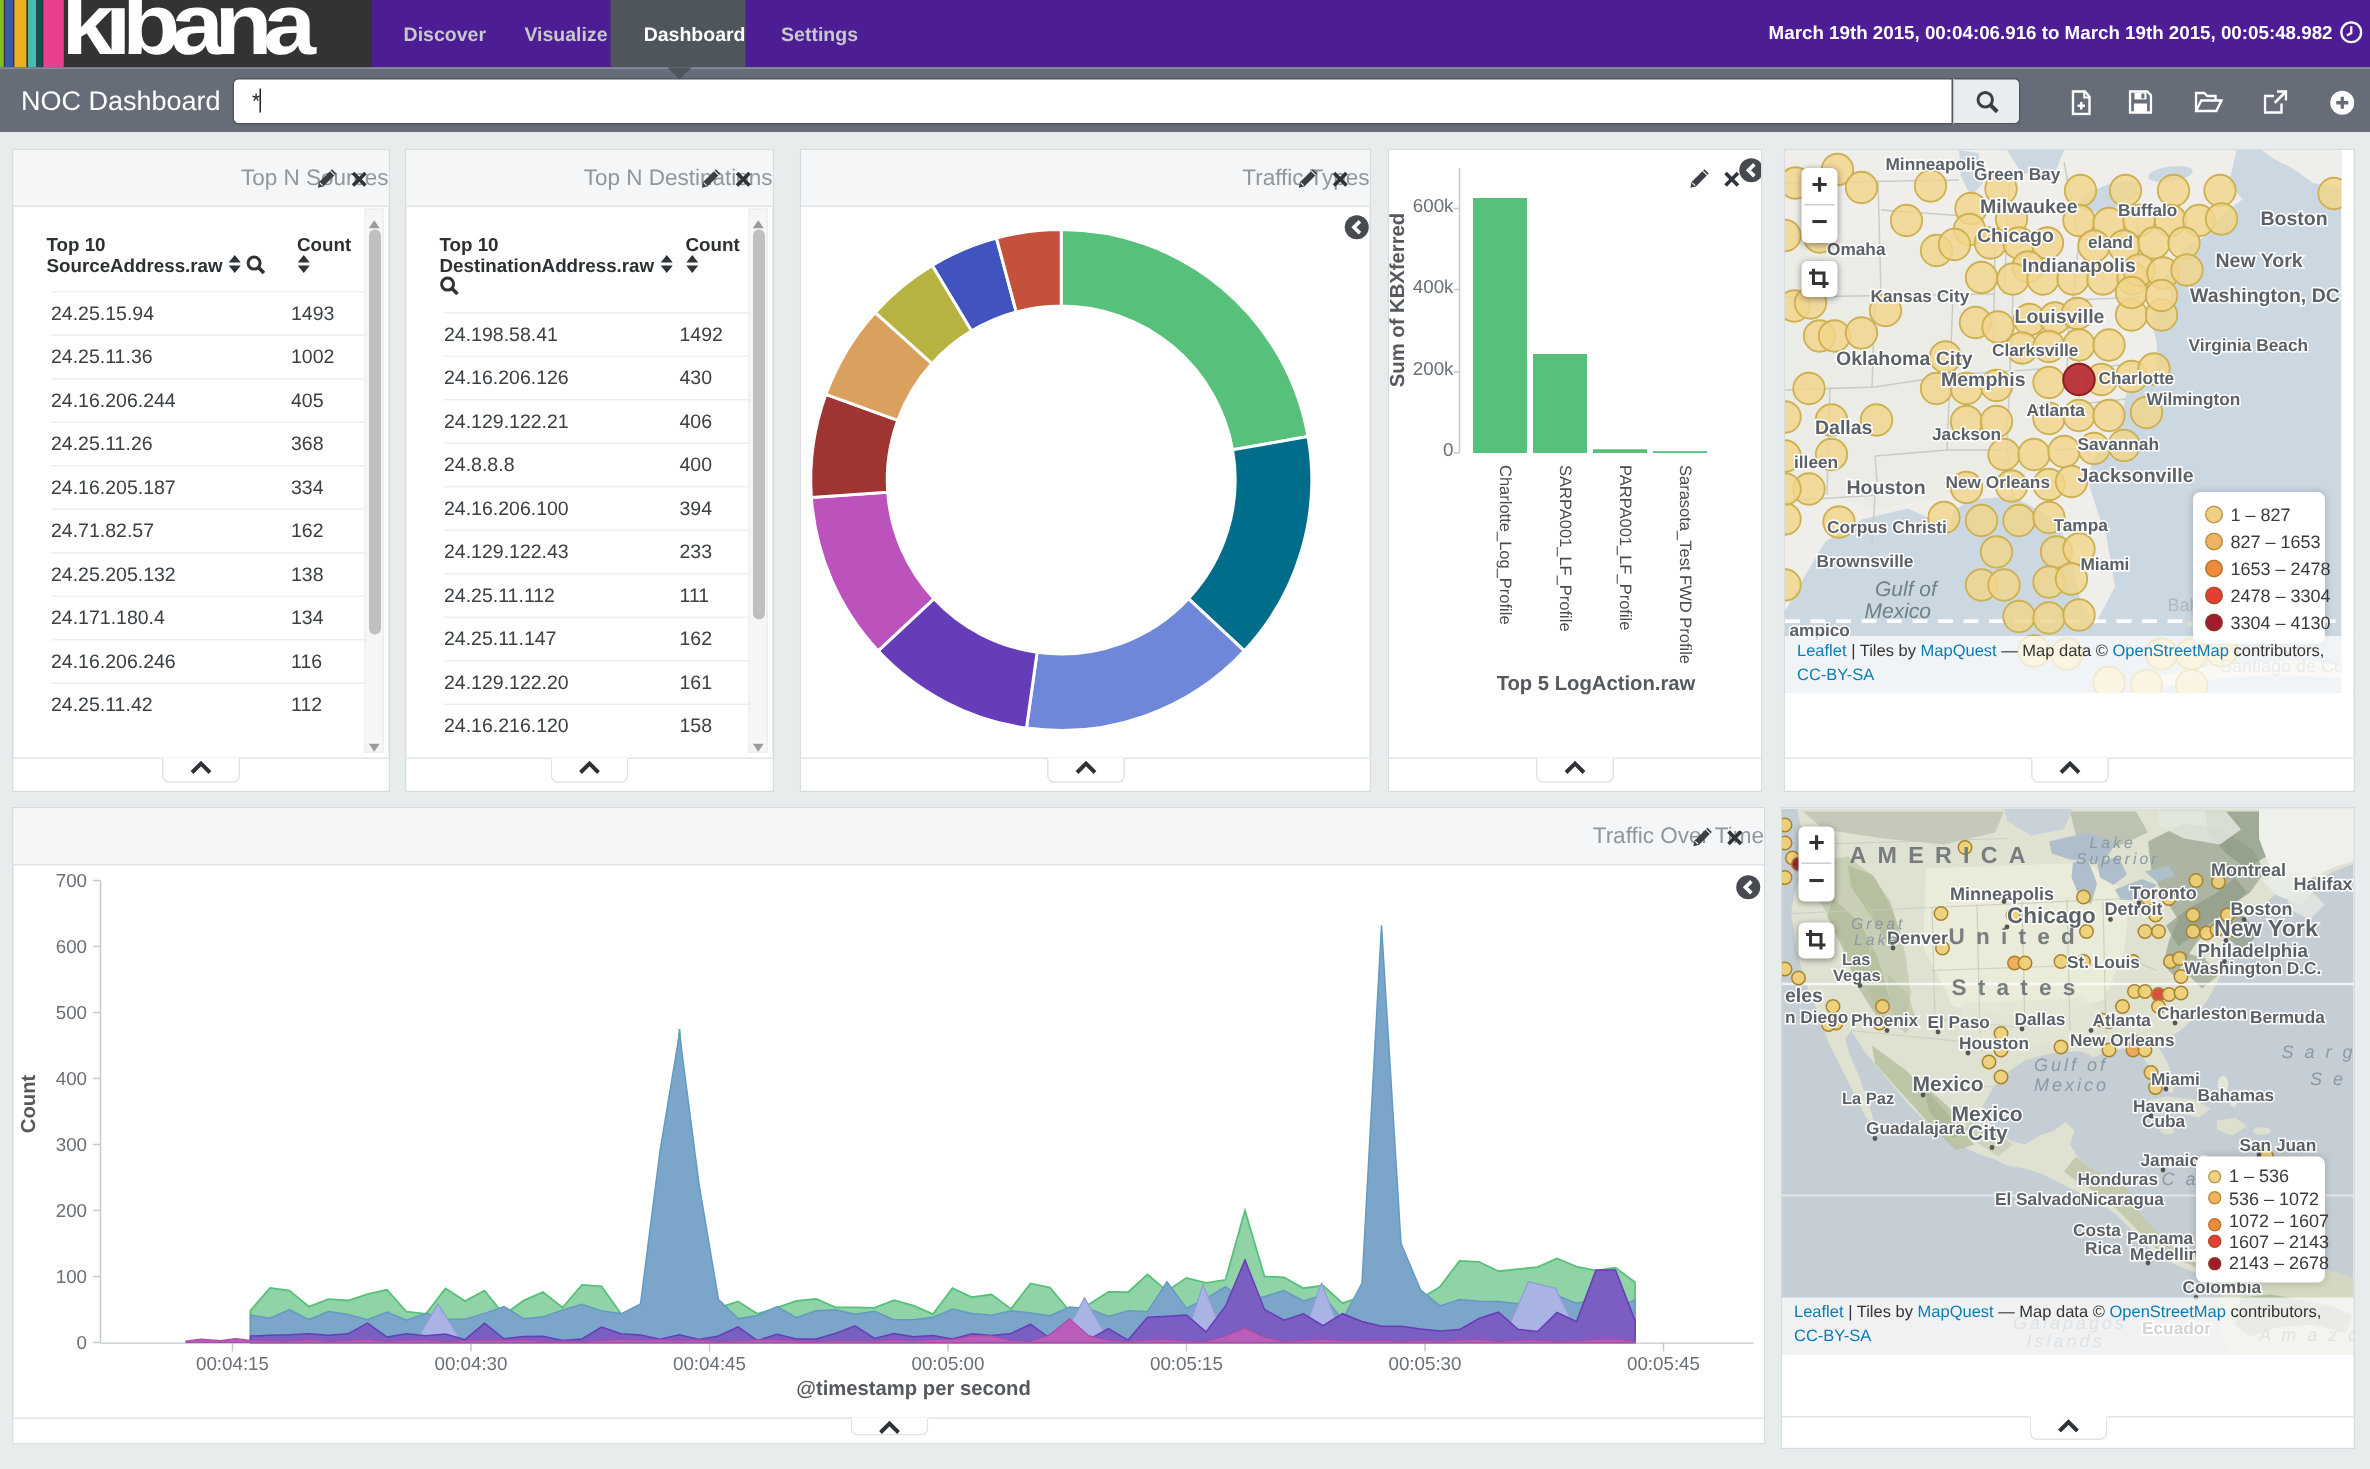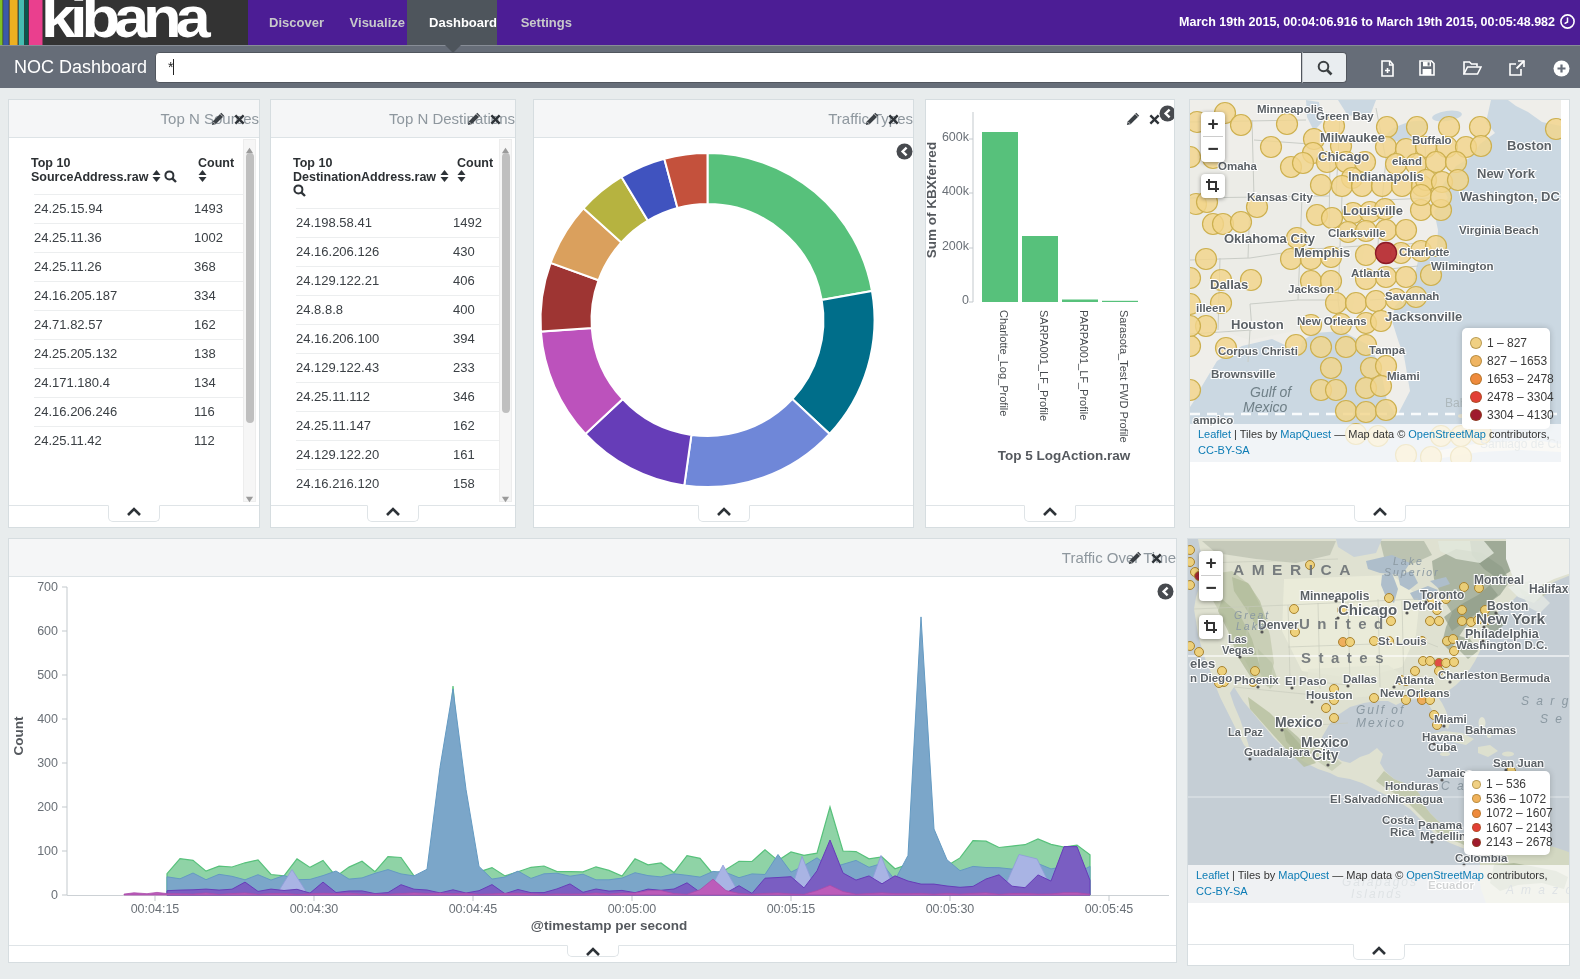--- a/index.html
+++ b/index.html
@@ -117,20 +117,24 @@
       </div>
       <div class="trow">
         <div class="tc1" style="width:160px">24.25.15.94</div>
         <div class="tc2">1493</div>
       </div>
       <div class="trow">
         <div class="tc1" style="width:160px">24.25.11.36</div>
         <div class="tc2">1002</div>
       </div>
       <div class="trow">
+        <div class="tc1" style="width:160px">24.16.206.244</div>
+        <div class="tc2">405</div>
+      </div>
+      <div class="trow">
         <div class="tc1" style="width:160px">24.25.11.26</div>
         <div class="tc2">368</div>
       </div>
       <div class="trow">
         <div class="tc1" style="width:160px">24.16.205.187</div>
         <div class="tc2">334</div>
       </div>
       <div class="trow">
         <div class="tc1" style="width:160px">24.71.82.57</div>
         <div class="tc2">162</div>
@@ -212,21 +216,21 @@
       <div class="trow">
         <div class="tc1" style="width:157px">24.16.206.100</div>
         <div class="tc2">394</div>
       </div>
       <div class="trow">
         <div class="tc1" style="width:157px">24.129.122.43</div>
         <div class="tc2">233</div>
       </div>
       <div class="trow">
         <div class="tc1" style="width:157px">24.25.11.112</div>
-        <div class="tc2">346</div>
+        <div class="tc2">111</div>
       </div>
       <div class="trow">
         <div class="tc1" style="width:157px">24.25.11.147</div>
         <div class="tc2">162</div>
       </div>
       <div class="trow">
         <div class="tc1" style="width:157px">24.129.122.20</div>
         <div class="tc2">161</div>
       </div>
       <div class="trow">
@@ -822,21 +826,21 @@
       </svg><div class="zbox" style="left:11px;top:12px;height:50px">
         <div class="zplus">+</div>
         <div class="zsep"></div>
         <div class="zminus">−</div>
       </div>
 <div class="zbox" style="left:11px;top:76px;height:24px"><svg width="14" height="14" viewBox="0 0 14 14" style="margin:5px">
           <path d="M3 0 L3 10 L13 10 M0 3 L10 3 L10 13" stroke="#333" stroke-width="2" fill="none"></path>
         </svg></div><div style="position:absolute;left:276px;top:232px;width:86px;background:#fff;border-radius:5px;box-shadow:0 0 6px rgba(0,0,0,0.2);padding:6px 2px 5px 8px;font-size:12px;color:#3a3a3a">
         <div style="height:14.5px;display:flex;align-items:center;white-space:nowrap"><span style="width:9.0px;height:9.0px;border-radius:50%;background:#f0d083;border:1.4px solid rgba(120,90,20,0.45);margin-right:5px;flex:none"></span>1 – 536</div>
         <div style="height:14.5px;display:flex;align-items:center;white-space:nowrap"><span style="width:9.0px;height:9.0px;border-radius:50%;background:#f0b25c;border:1.4px solid rgba(120,90,20,0.45);margin-right:5px;flex:none"></span>536 – 1072</div>
-        <div style="height:14.5px;display:flex;align-items:center;white-space:nowrap"><span style="width:9.0px;height:9.0px;border-radius:50%;background:#ee8a3c;border:1.4px solid rgba(120,90,20,0.45);margin-right:5px;flex:none"></span>1072 – 1607</div>
+        <div style="height:14.5px;display:flex;align-items:flex-end;white-space:nowrap"><span style="width:9.0px;height:9.0px;border-radius:50%;background:#ee8a3c;border:1.4px solid rgba(120,90,20,0.45);margin-right:5px;flex:none"></span>1072 – 1607</div>
         <div style="height:14.5px;display:flex;align-items:center;white-space:nowrap"><span style="width:9.0px;height:9.0px;border-radius:50%;background:#e23f35;border:1.4px solid rgba(120,90,20,0.45);margin-right:5px;flex:none"></span>1607 – 2143</div>
         <div style="height:14.5px;display:flex;align-items:center;white-space:nowrap"><span style="width:9.0px;height:9.0px;border-radius:50%;background:#9f1b2d;border:1.4px solid rgba(120,90,20,0.45);margin-right:5px;flex:none"></span>2143 – 2678</div>
       </div><div class="attrib" style="bottom:4px"><span class="alink">Leaflet</span> | Tiles by <span class="alink">MapQuest</span> — Map data © <span class="alink">OpenStreetMap</span> contributors,<br><span class="alink">CC-BY-SA</span></div></div>
     <div class="chevrow" style="height:21px">
       <div class="chevtab" style="height:16px">
         <svg width="16" height="9" viewBox="0 0 16 9" style="margin-top:1px;display:block;margin-left:auto;margin-right:auto">
           <path d="M2 8 L8 2 L14 8" stroke="#2e3338" stroke-width="2.6" fill="none"></path>
         </svg>
       </div>
     </div>

